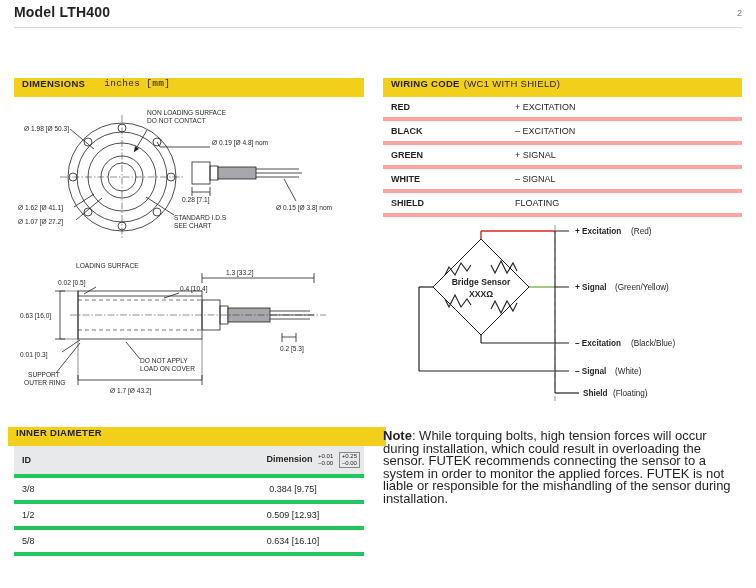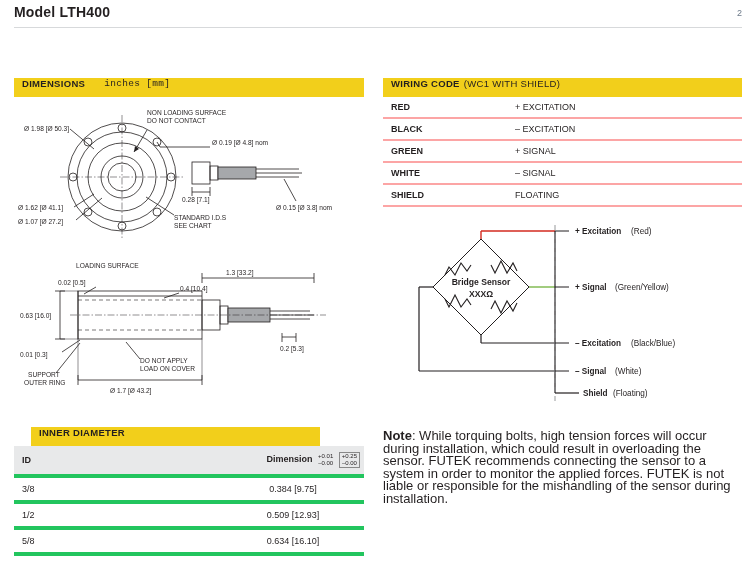--- a/index.html
+++ b/index.html
@@ -40,28 +40,28 @@
   
   #dim-bar{left:14px;top:78px;width:350px;}
   #dim-panel{position:absolute;left:14px;top:97px;width:350px;height:317px;}
 
   
   #wir-bar{left:383px;top:78px;width:359px;}
   #wir-panel{position:absolute;left:383px;top:97px;width:359px;height:317px;}
 
   .wtable{width:359px;border-collapse:collapse;}
   .wtable td{
-    font-size:9px;padding:5px 8px;border-bottom:2px solid #fca5a5;
+    font-size:9px;padding:5px 8px;border-bottom:4px solid #fca5a5;
     vertical-align:middle;
   }
   .wtable td.lbl{font-weight:bold;width:108px;}
   .wtable tr:first-child td{border-top:none;}
 
   
-  #id-bar{left:31px;top:427px;width:289px;}
+  #id-bar{left:8px;top:427px;width:378px;}
   .idtable{
     position:absolute;left:14px;top:446px;width:350px;border-collapse:collapse;
   }
   .idtable td{
     font-size:9px;padding:6px 8px;border-bottom:4px solid #22c55e;
   }
   .idtable tr.head td{background:#e8e9ea;font-weight:bold;}
   .idtable td.c2{text-align:center;padding-left:72px;}
   .idtable td.hd2{text-align:right;font-weight:bold;padding-right:4px;}
   .tolbox{

